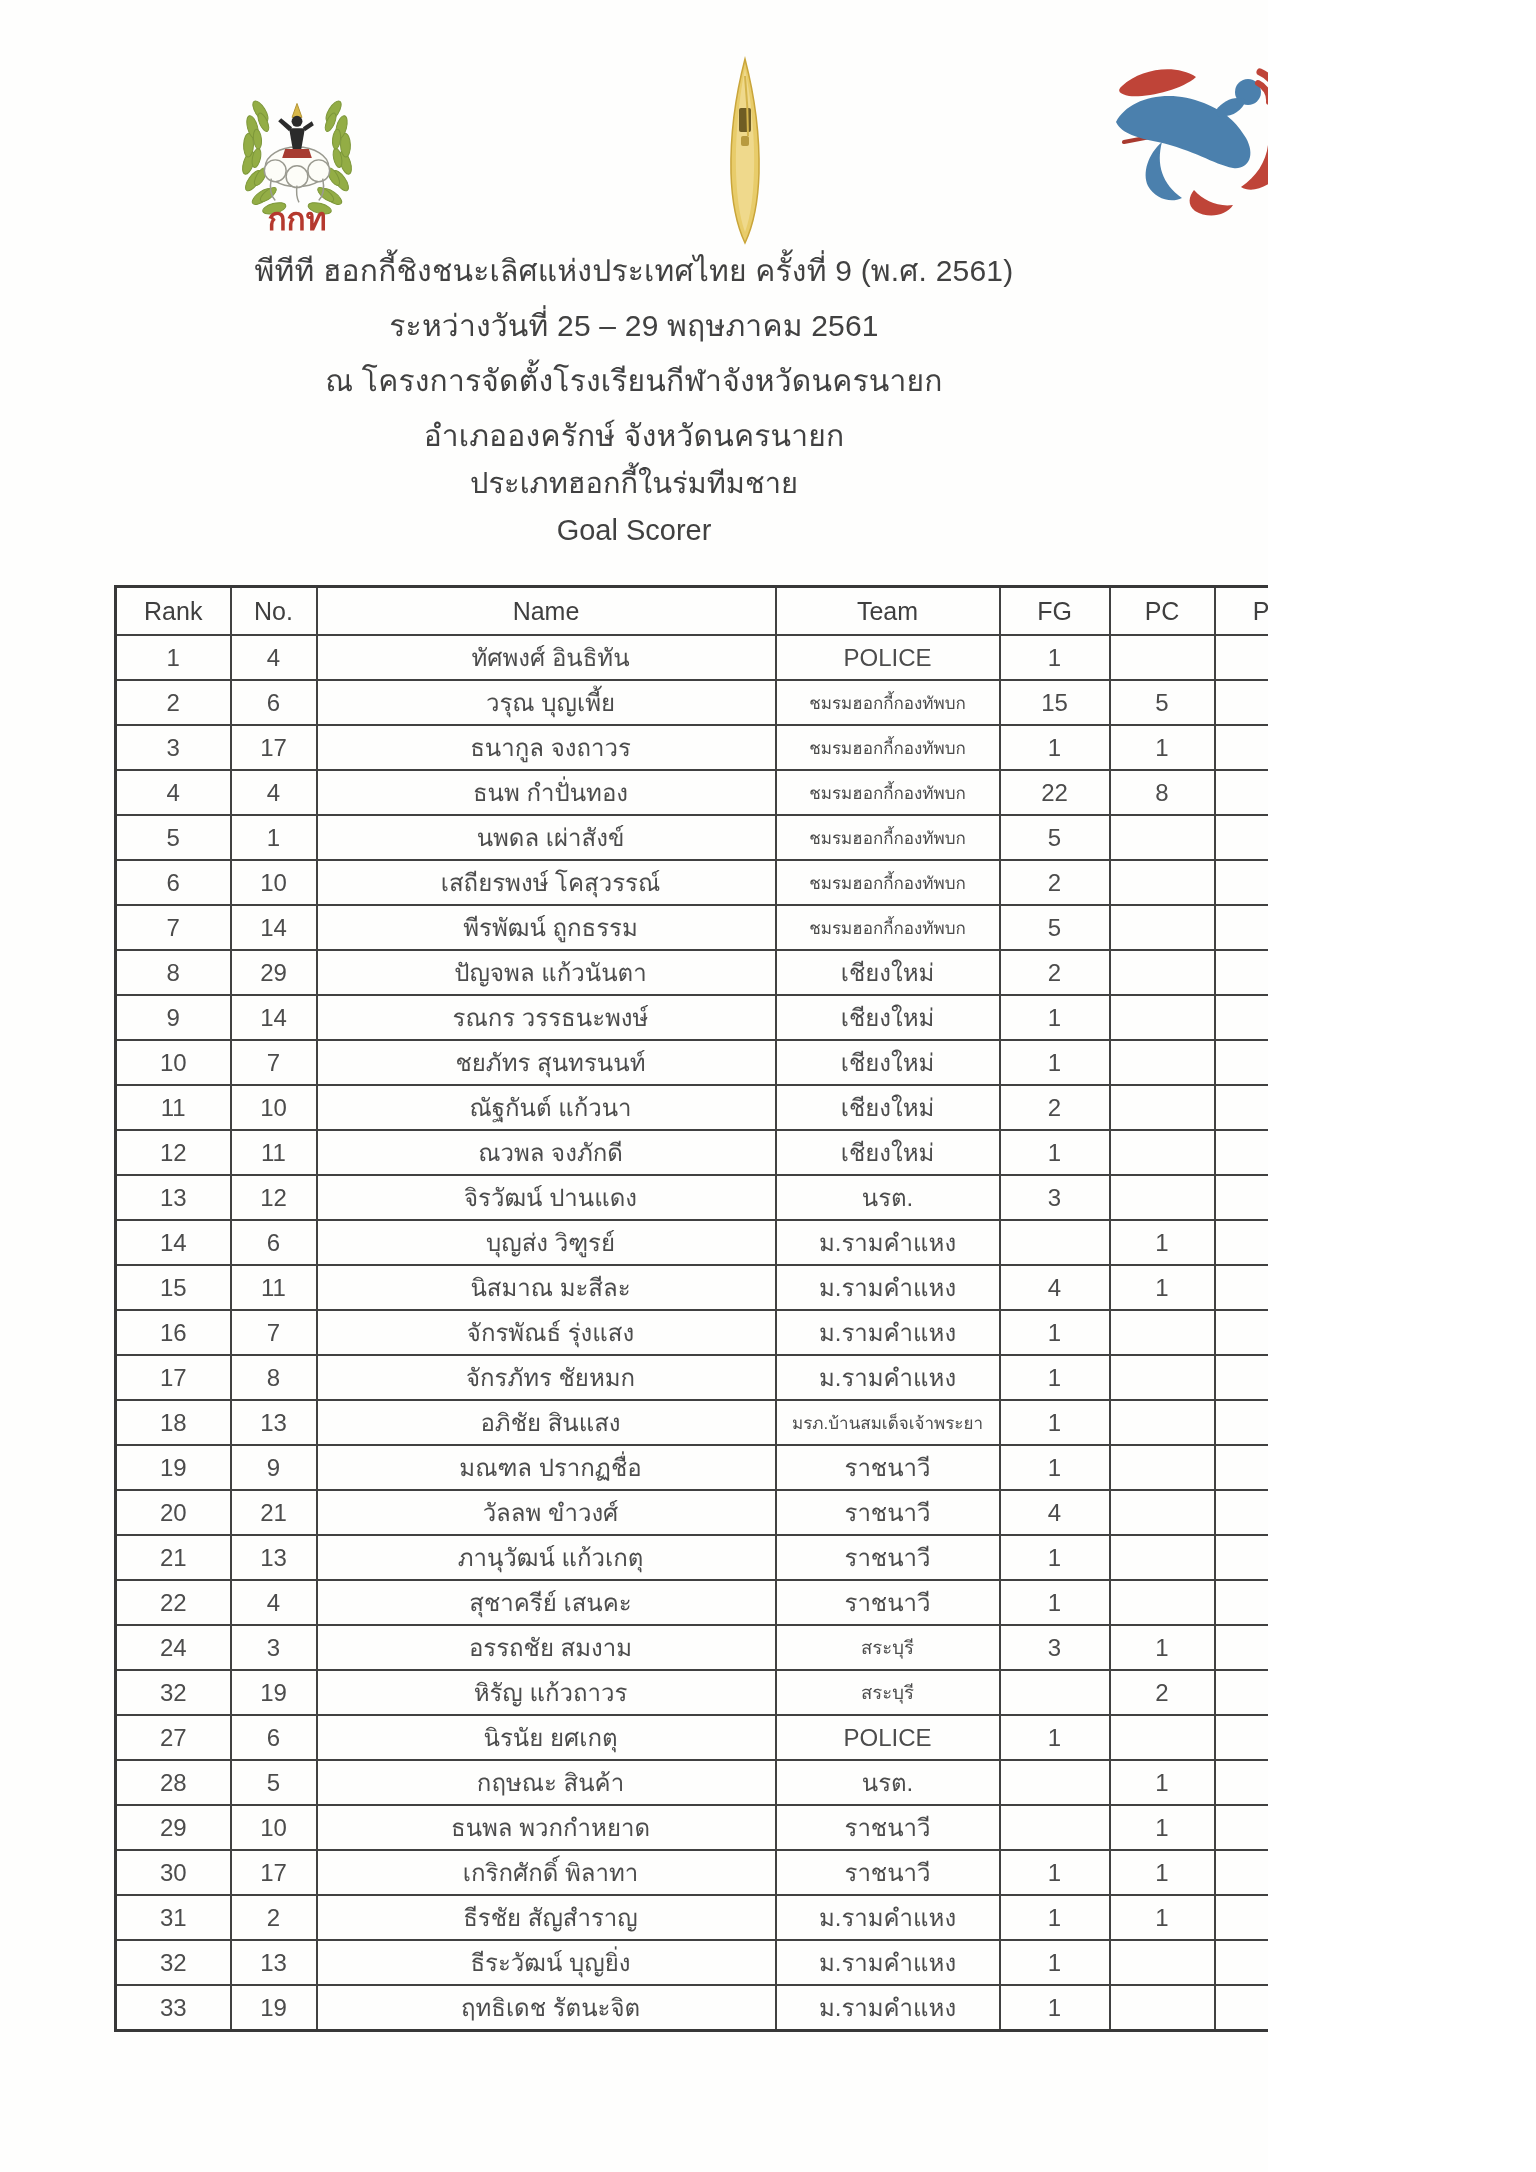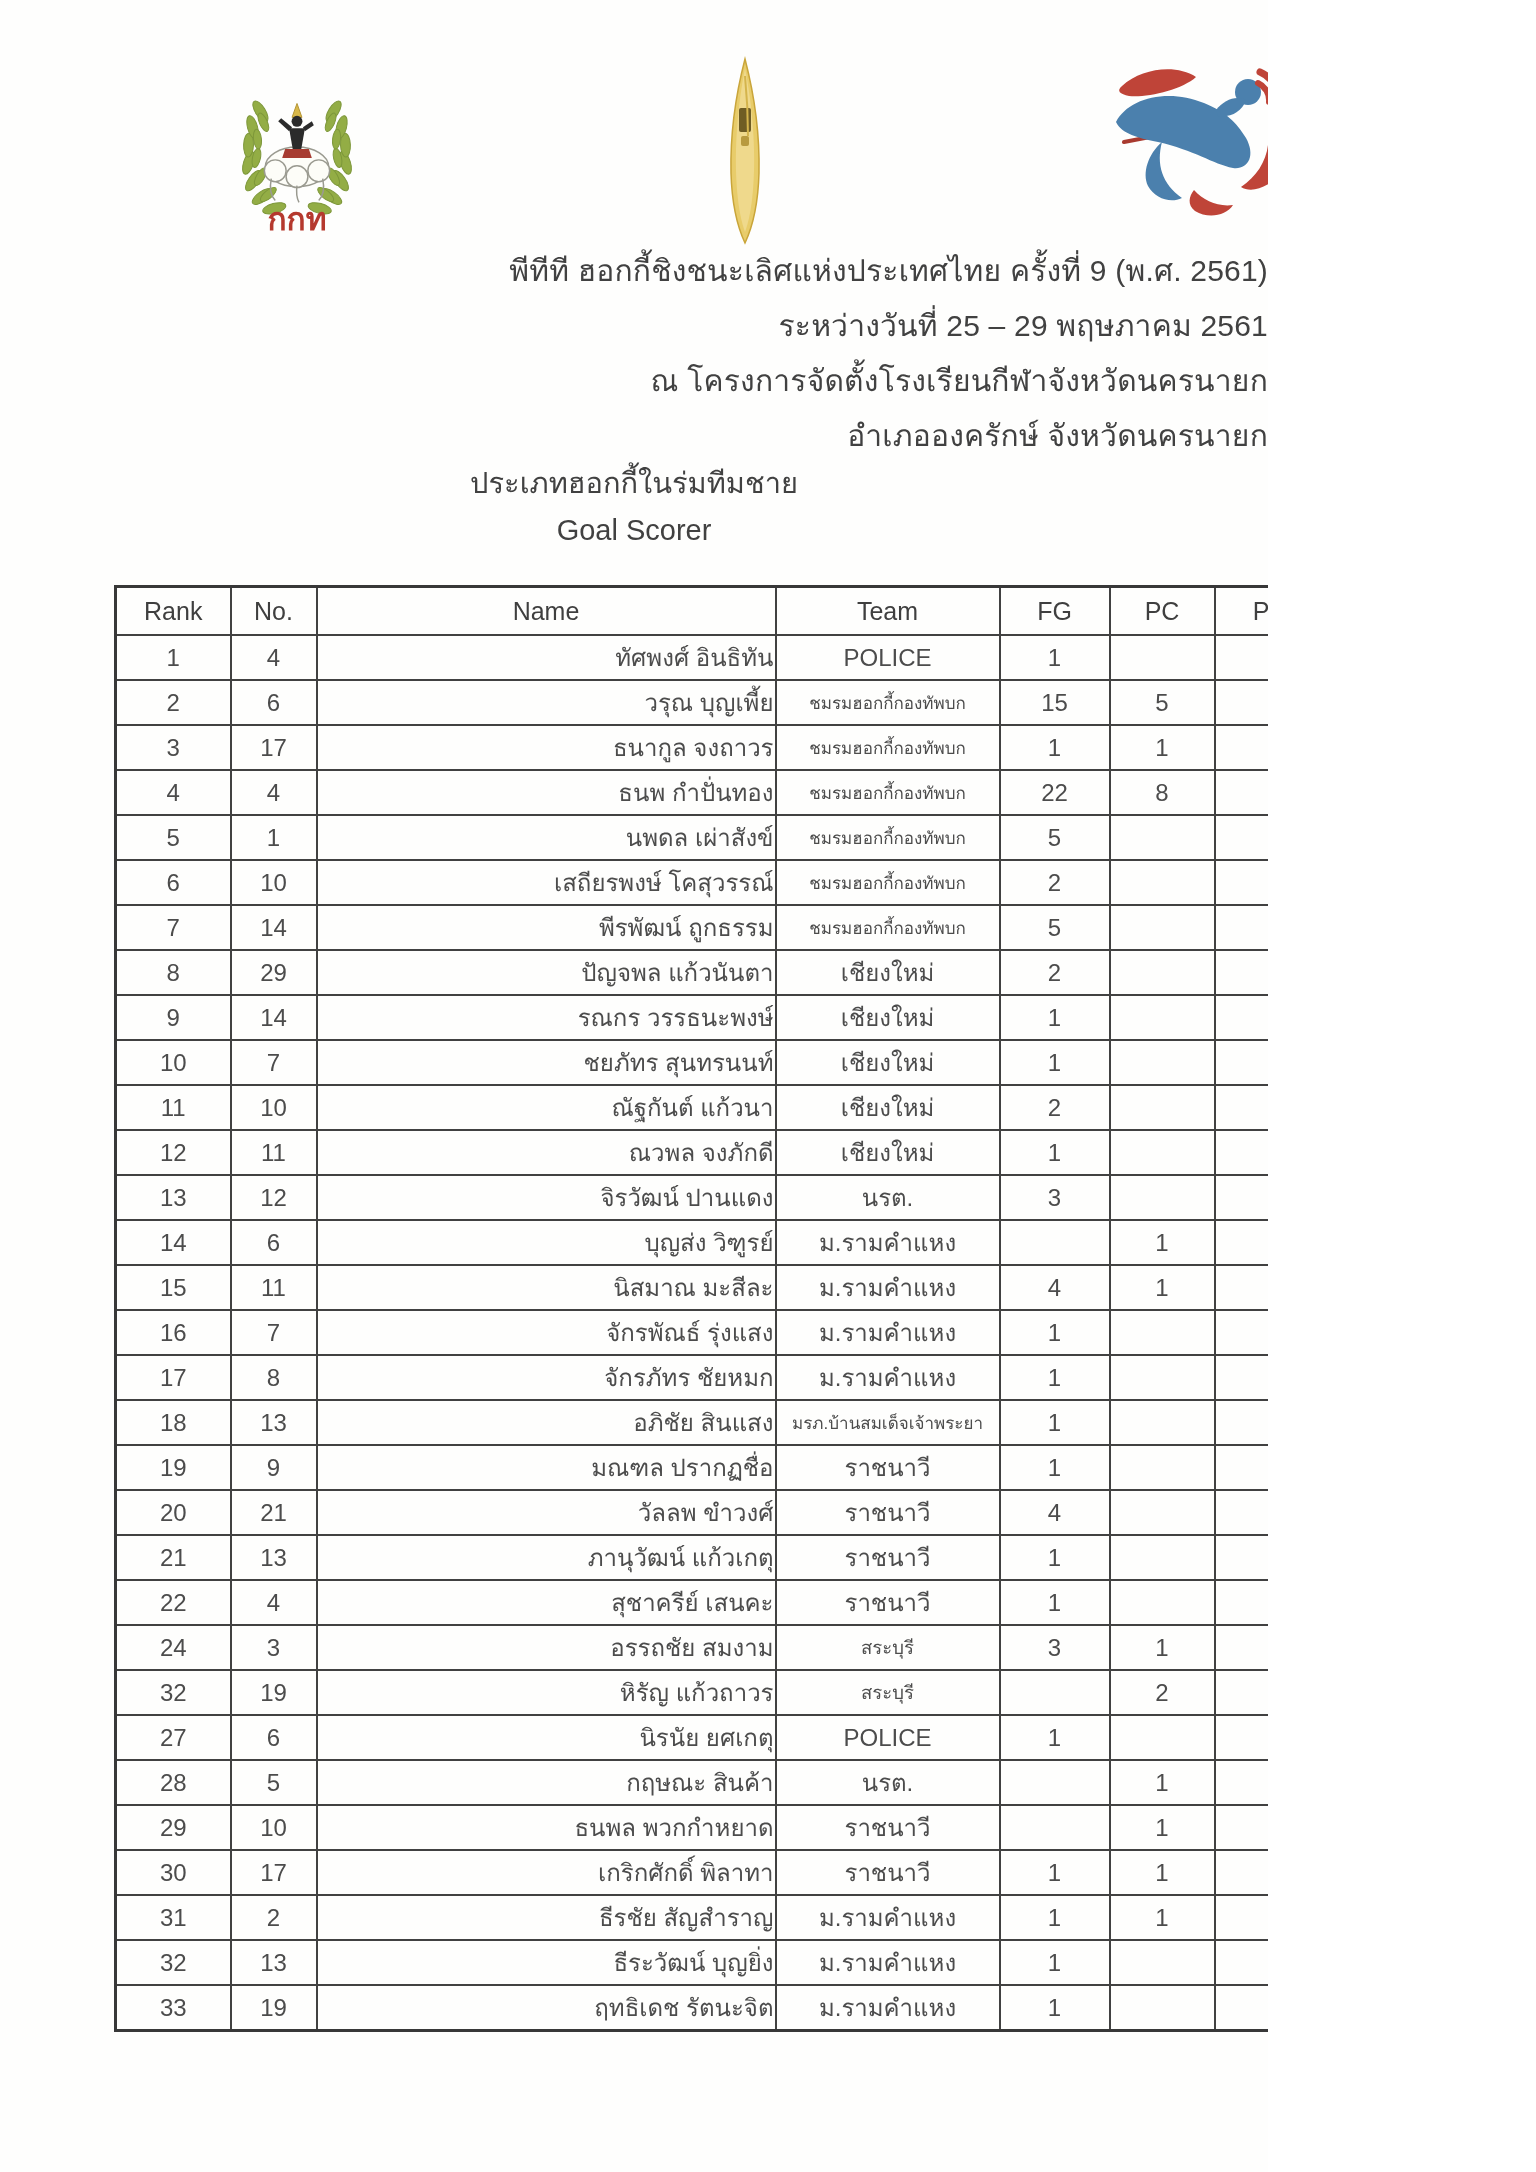--- a/index.html
+++ b/index.html
@@ -8,21 +8,21 @@
     background:#fefefdff; font-family:"Liberation Sans", sans-serif;
     color:#484848; overflow:hidden;
   }
   .logo { position:absolute; }
   .logo-left   { left:222px; top:60px;  width:150px; height:178px; }
   .logo-center { left:708px; top:56px;  width:74px;  height:190px; }
   .logo-right  { left:1100px; top:50px; width:200px; height:170px; }
 
   .title-block {
     position:absolute; top:243px; left:0; width:100%;
-    text-align:right; font-size:30px; line-height:55px;
+    text-align:center; font-size:30px; line-height:55px;
     color:#414141; letter-spacing:0.2px;
   }
   .heading-block {
     position:absolute; top:460px; left:0; width:100%;
     text-align:center; font-size:29px; line-height:47px; color:#414141;
   }
 
   table.score-table {
     position:absolute; left:114px; top:585px; width:1320px;
     border-collapse:collapse; table-layout:fixed;
@@ -31,21 +31,21 @@
   .score-table th, .score-table td {
     border:2px solid #414141; overflow:hidden; white-space:nowrap;
   }
   .score-table th {
     height:44px; font-size:25px; font-weight:400; color:#3f3f3f;
     text-align:center;
   }
   .score-table td {
     height:41px; font-size:24px; text-align:center; color:#4c4c4c;
   }
-  .score-table td.name-cell { text-align:right; padding-left:10px; }
+  .score-table td.name-cell { text-align:center; padding-left:10px; }
   .score-table td.team-small  { font-size:17px; }
   .score-table td.team-medium { font-size:18.5px; }
 </style>
 </head>
 <body>
 
 <div class="page">
 
   <svg class="logo logo-left" viewBox="0 0 150 180">
 

